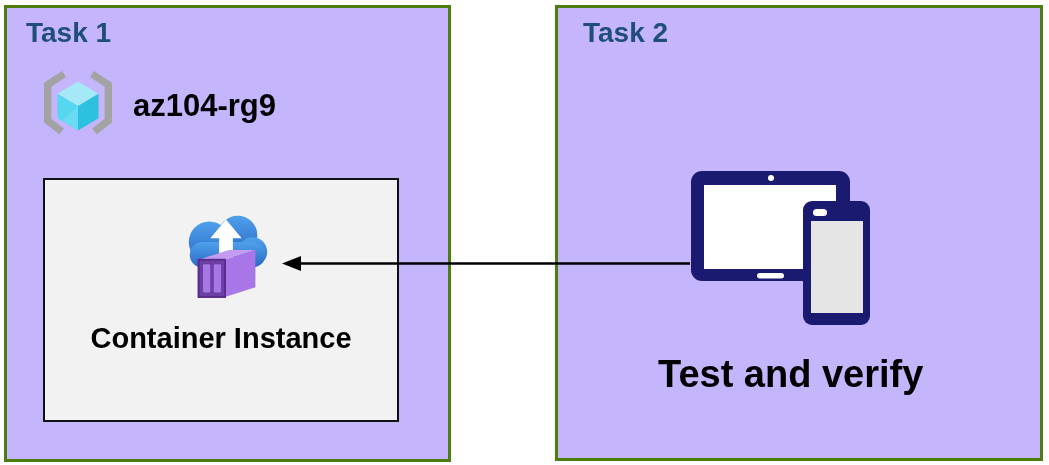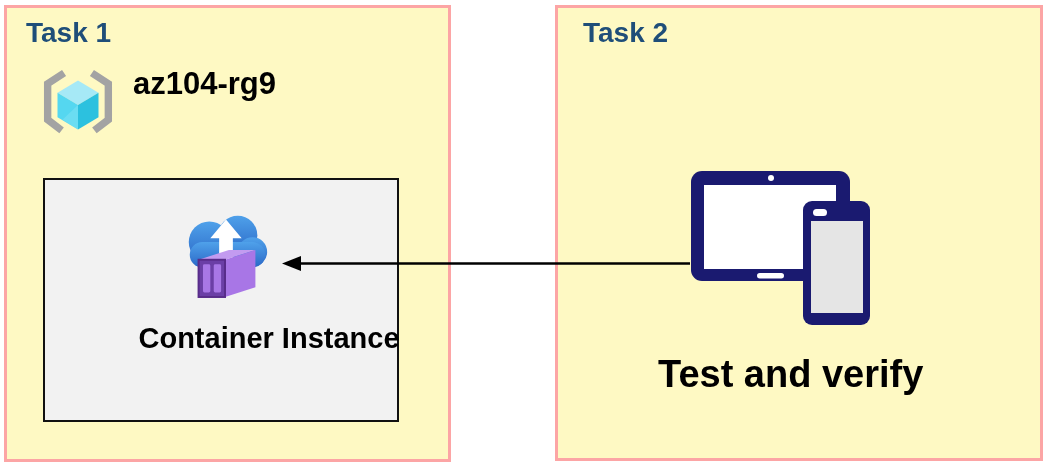--- a/index.html
+++ b/index.html
@@ -2,42 +2,42 @@
 <html><head>
 <meta charset="utf-8">
 <style>
   html,body{margin:0;padding:0;}
   body{
     width:1049px;height:465px;position:relative;background:#ffffff;
     font-family:"Liberation Sans","DejaVu Sans",sans-serif;
     overflow:hidden;
   }
   .task-box{
-    position:absolute;background:#fef9c3;border:3px solid #fca5a5;
+    position:absolute;background:#c4b5fd;border:3px solid #4d7c0f;
     box-sizing:border-box;
   }
   #task1-box{left:4px;top:5px;width:447px;height:457px;}
   #task2-box{left:555px;top:5px;width:488px;height:456px;}
   .task-title{
     position:absolute;font-size:28px;font-weight:bold;color:#1f4e79;
     white-space:nowrap;
   }
   #task1-title{left:19px;top:9px;}
   #task2-title{left:25px;top:9px;}
-  #rg-row{position:absolute;left:30px;top:58px;height:80px;display:flex;align-items:flex-start;}
+  #rg-row{position:absolute;left:30px;top:58px;height:80px;display:flex;align-items:center;}
   #rg-icon{width:82px;height:78px;}
   #rg-name{font-size:31px;font-weight:bold;color:#000000;margin-left:14px;white-space:nowrap;}
   #ci-box{
     position:absolute;left:36px;top:170px;width:356px;height:244px;
     background:#f2f2f2;border:2.5px solid #111111;box-sizing:border-box;
   }
   #ci-icon{position:absolute;left:132px;top:17px;width:98px;height:102px;}
   #ci-label{
     position:absolute;left:0;top:142px;width:100%;text-align:center;
-    font-size:29px;font-weight:bold;color:#000000;white-space:nowrap;padding-left:48px;
+    font-size:29px;font-weight:bold;color:#000000;white-space:nowrap;
   }
   #devices-icon{position:absolute;left:131px;top:161px;width:184px;height:160px;}
   #task2-caption{
     position:absolute;left:100px;top:345px;width:260px;text-align:center;
     font-size:38px;font-weight:bold;color:#000000;white-space:nowrap;
   }
   #connector{position:absolute;left:280px;top:250px;width:410px;height:28px;}
 </style>
 </head>
 <body>

